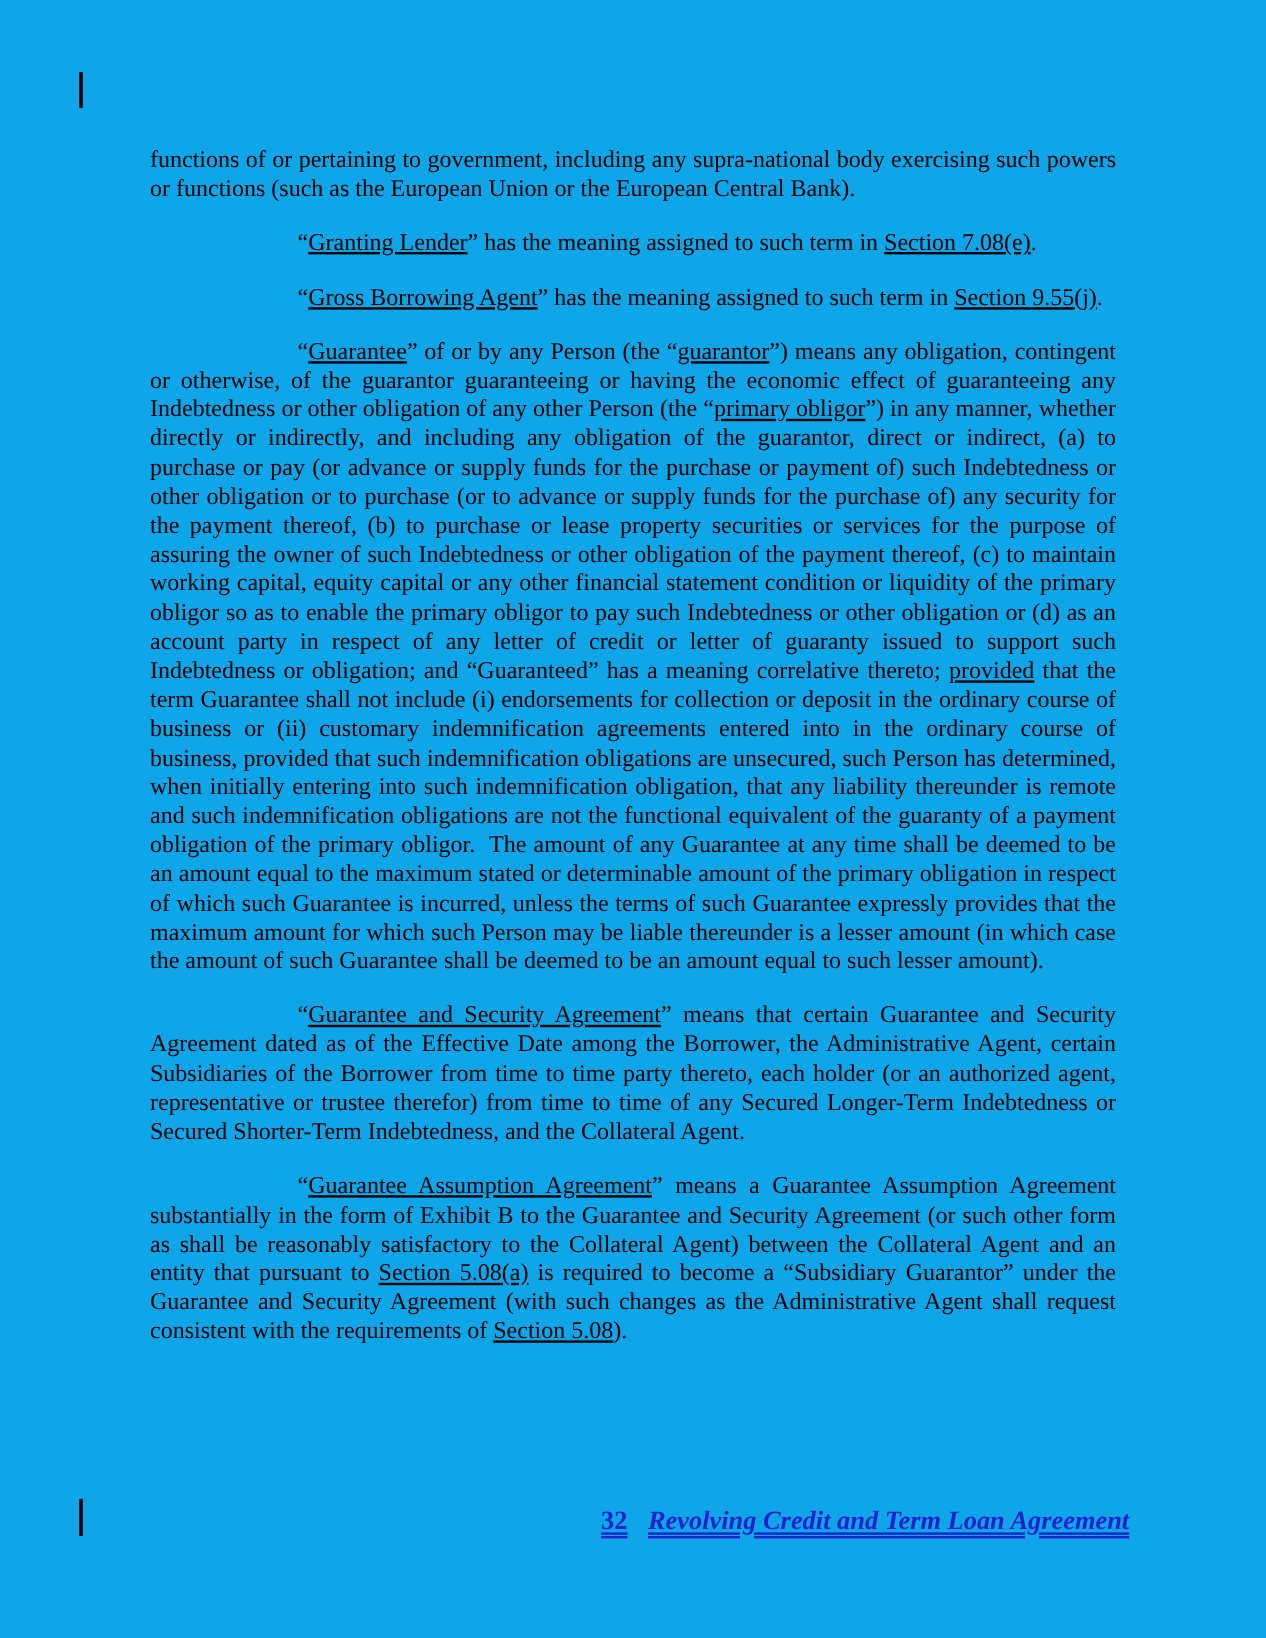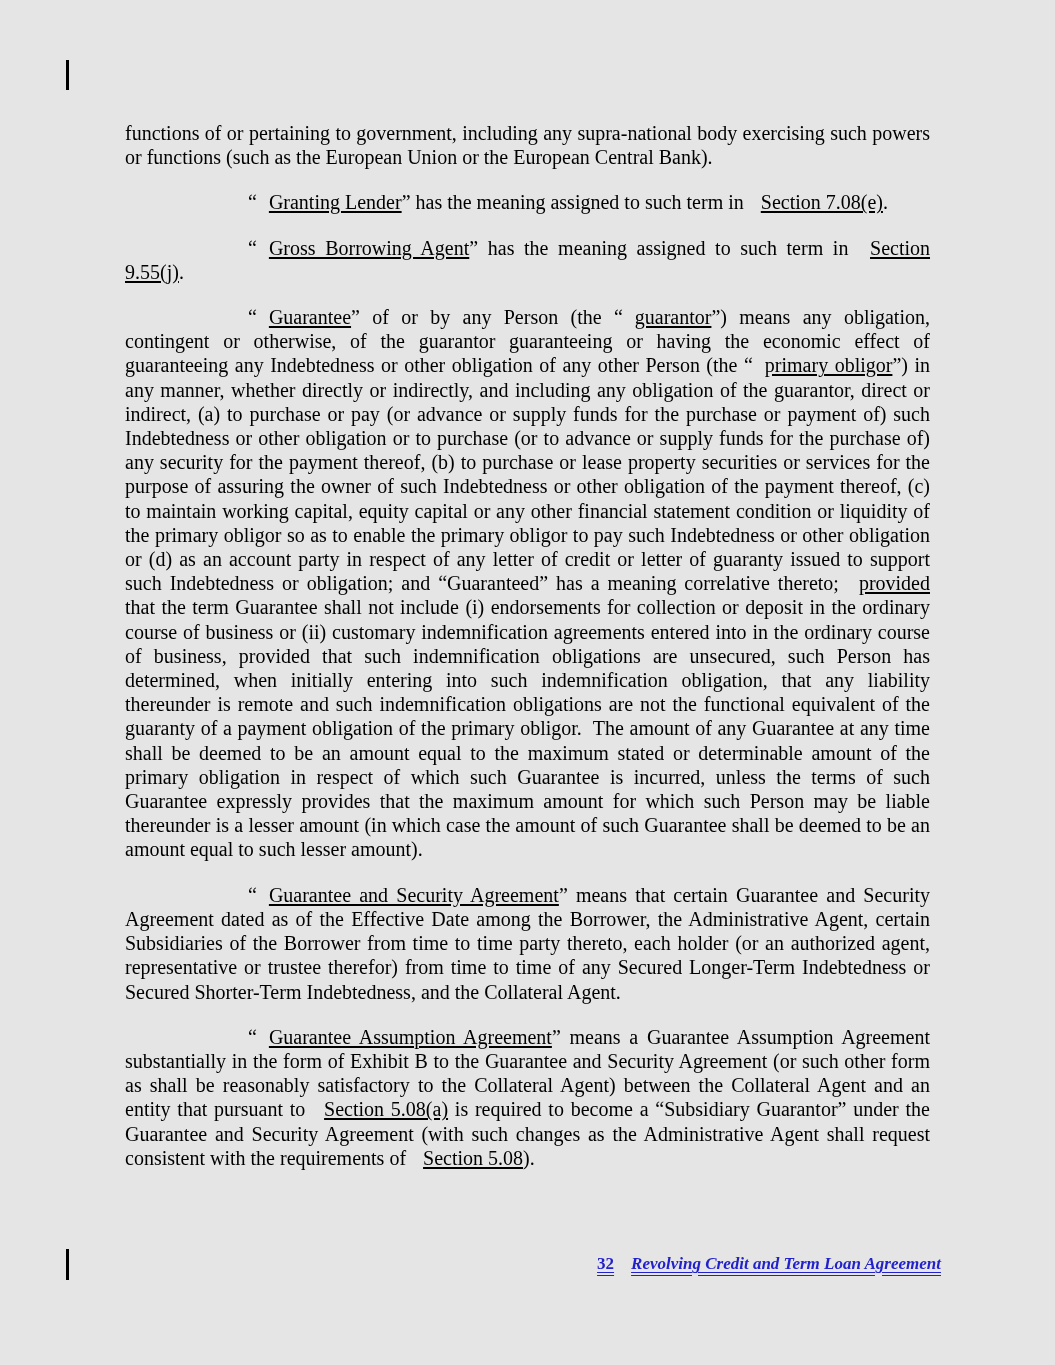--- a/index.html
+++ b/index.html
@@ -4,21 +4,21 @@
 <style>
   html, body {
     margin: 0;
     padding: 0;
     background: #ffffff;
   }
   .page {
     position: relative;
     width: 1055px;
     height: 1365px;
-    background: #e5e5e5;
+    background: #0ea5e9;
     font-family: "Liberation Serif", "DejaVu Serif", serif;
     color: #000000;
     overflow: hidden;
   }
   .body-text {
     position: absolute;
     left: 125px;
     top: 121px;
     width: 805px;
     font-size: 20px;
@@ -29,37 +29,36 @@
     margin: 0 0 21px 0;
     text-indent: 123px;
     padding: 0;
   }
   p.para.no-indent {
     text-indent: 0;
   }
   .u {
     text-decoration: underline;
     text-underline-offset: 2px;
-    margin-left: 12px;
   }
   .change-bar {
     position: absolute;
     left: 66px;
     width: 3px;
     background: #000000;
   }
   .change-bar-top   { top: 60px;   height: 30px; }
   .change-bar-bottom{ top: 1249px; height: 31px; }
   .page-footer {
     position: absolute;
     top: 1254px;
     left: 0;
     right: 114px;
     text-align: right;
-    font-size: 17px;
+    font-size: 22px;
     font-weight: bold;
     color: #2222cc;
     white-space: nowrap;
     padding-left: 44px;
   }
   .page-number {
     display: inline-block;
     text-decoration: underline double;
     text-underline-offset: 3px;
     margin-right: 17px;

